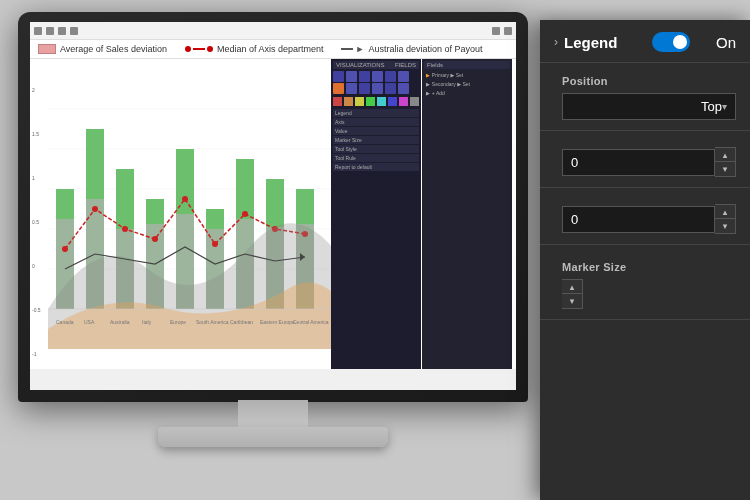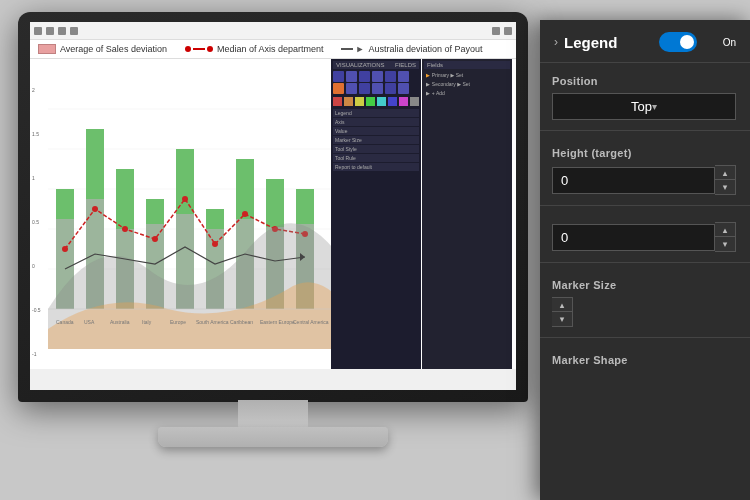--- a/index.html
+++ b/index.html
@@ -153,38 +153,38 @@
     .toggle-knob {
       position: absolute;
       right: 3px;
       top: 3px;
       width: 14px;
       height: 14px;
       background: #fff;
       border-radius: 50%;
     }
     .rp-section {
-      padding: 12px 14px 6px 12px;
+      padding: 12px 14px 6px 22px;
     }
     .rp-label {
       font-size: 11px;
       color: #bbb;
       margin-bottom: 6px;
       font-weight: 600;
       letter-spacing: 0.3px;
     }
     .rp-dropdown {
       background: #1a1a1a;
       border: 1px solid #555;
       color: #fff;
       font-size: 13px;
       padding: 5px 8px;
       width: 100%;
       display: flex;
-      justify-content: center;
+      justify-content: flex-end;
       align-items: center;
       cursor: pointer;
     }
     .rp-dropdown-arrow {
       color: #aaa;
       font-size: 10px;
     }
     .rp-spinner-row {
       display: flex;
       align-items: center;
@@ -441,66 +441,62 @@
 </div>
 
 <div class="right-panel">
 
   <div class="rp-header">
     <span class="rp-chevron">›</span>
     <span class="rp-title">Legend</span>
     <div class="toggle-switch">
       <div class="toggle-knob"></div>
     </div>
-    <span style="color:#fff;font-size:10px;margin-left:20px;">On</span>
+    <span style="color:#fff;font-size:15px;margin-left:20px;">On</span>
   </div>
 
   <div class="rp-section">
     <div class="rp-label">Position</div>
     <div class="rp-dropdown">
       <span>Top</span>
       <span class="rp-dropdown-arrow">▾</span>
-    </div>
-  </div>
-
-  <hr class="rp-divider">
-
-  <div class="rp-section">
-    <div class="rp-label">Height (target)</div>
-    <div class="rp-spinner-row">
-      <div class="rp-spinner-input">0</div>
-      <div class="rp-spinner-btns">
-        <button class="rp-spin-btn">▴</button>
-        <button class="rp-spin-btn">▾</button>
-      </div>
     </div>
   </div>
 
   <hr class="rp-divider">
 
   <div class="rp-section">
     <div class="rp-spinner-row">
       <div class="rp-spinner-input">0</div>
       <div class="rp-spinner-btns">
         <button class="rp-spin-btn">▴</button>
         <button class="rp-spin-btn">▾</button>
       </div>
     </div>
   </div>
 
   <hr class="rp-divider">
 
   <div class="rp-section">
+    <div class="rp-spinner-row">
+      <div class="rp-spinner-input">0</div>
+      <div class="rp-spinner-btns">
+        <button class="rp-spin-btn">▴</button>
+        <button class="rp-spin-btn">▾</button>
+      </div>
+    </div>
+  </div>
+
+  <hr class="rp-divider">
+
+  <div class="rp-section">
     <div class="rp-label">Marker Size</div>
     <div class="rp-spinner-row">
       <div class="rp-spinner-btns">
         <button class="rp-spin-btn">▴</button>
         <button class="rp-spin-btn">▾</button>
       </div>
     </div>
   </div>
 
   <hr class="rp-divider">
 
-  <div class="rp-section">
-    <div class="rp-label">Marker Shape</div>
-  </div>
 </div>
 
 </body></html>

